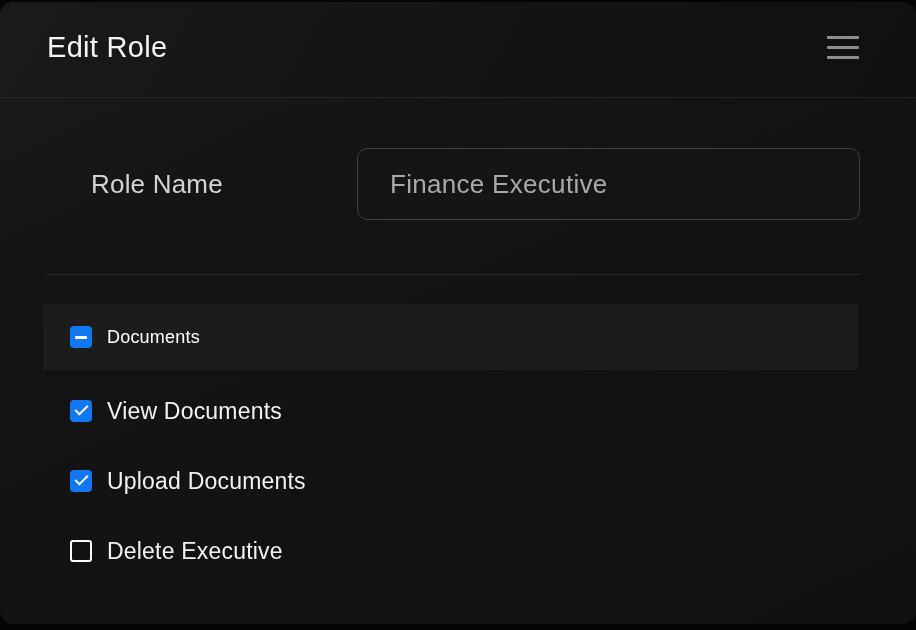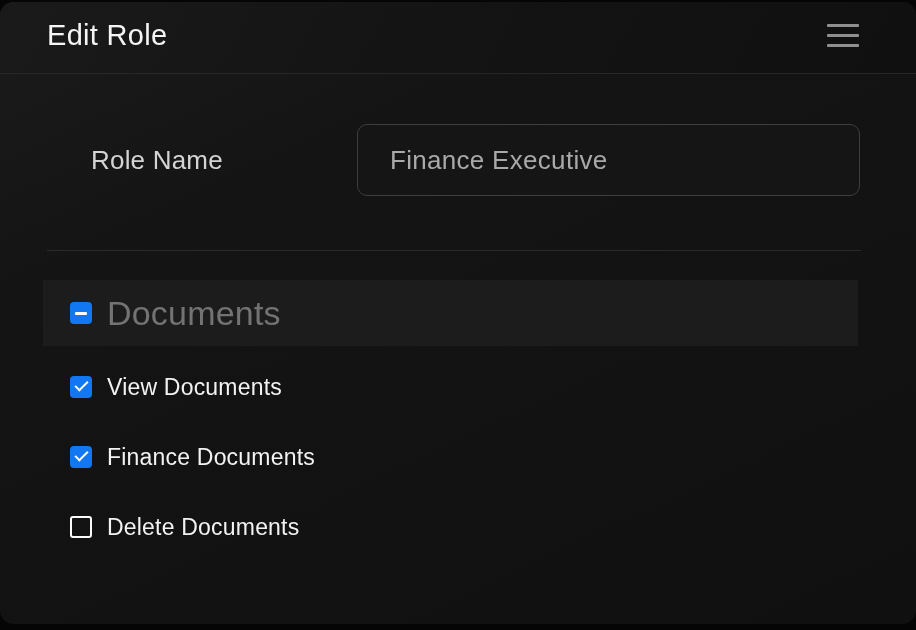--- a/index.html
+++ b/index.html
@@ -12,21 +12,21 @@
   .modal {
     position: absolute;
     left: 0; top: 2px;
     width: 916px; height: 622px;
     border-radius: 14px;
     background: linear-gradient(155deg, #1b1b1b 0%, #141414 30%, #101010 100%);
     overflow: hidden;
   }
   
   .modal-header {
-    height: 72px;
+    height: 96px;
     display: flex;
     align-items: center;
     justify-content: space-between;
     padding: 0 57px 4px 47px;
     border-bottom: 1px solid #272727;
     background: linear-gradient(120deg, #1a1a1a 0%, #131313 55%, #101010 100%);
   }
   .modal-title {
     font-size: 29px;
     font-weight: 500;
@@ -86,22 +86,22 @@
     margin: 29px 58px 0 43px;
     height: 66px;
     background: #1c1c1c;
     display: flex;
     align-items: center;
     padding-left: 27px;
     gap: 15px;
     cursor: pointer;
   }
   .perm-group-label {
-    font-size: 34px;
-    color: #737373;
+    font-size: 18px;
+    color: #ffffff;
     letter-spacing: 0.2px;
   }
   .perm-list { margin-top: 6px; text-align: center; }
   .perm-row {
     height: 70px;
     display: flex;
     align-items: center;
     padding-left: 70px;
     gap: 15px;
     cursor: pointer;
@@ -174,23 +174,23 @@
 
   <div class="perm-list">
 
     <div class="perm-row">
       <div class="checkbox" data-state="checked"></div>
       <div class="perm-label">View Documents</div>
     </div>
 
     <div class="perm-row">
       <div class="checkbox" data-state="checked"></div>
-      <div class="perm-label">Finance Documents</div>
+      <div class="perm-label">Upload Documents</div>
     </div>
 
     <div class="perm-row">
       <div class="checkbox" data-state="unchecked"></div>
-      <div class="perm-label">Delete Documents</div>
+      <div class="perm-label">Delete Executive</div>
     </div>
 
   </div>
 
 </div>
 
 </body></html>

